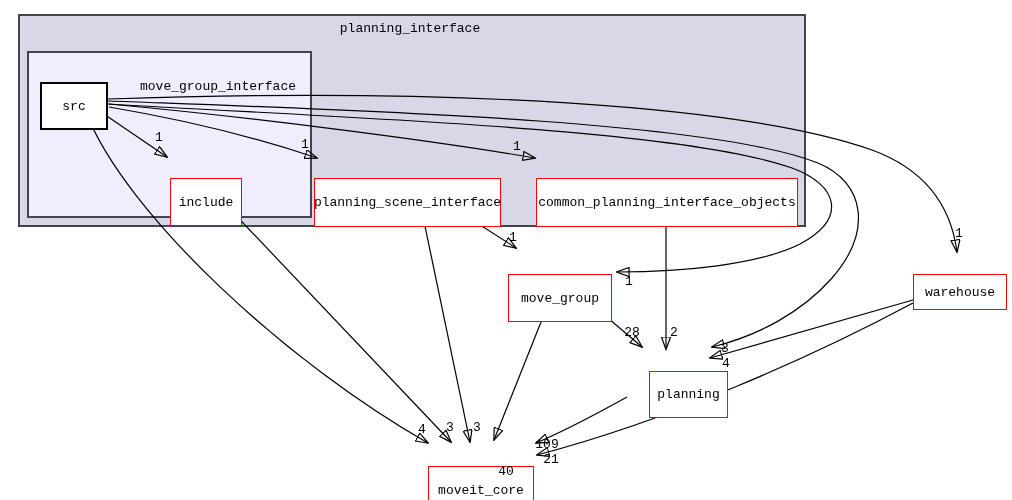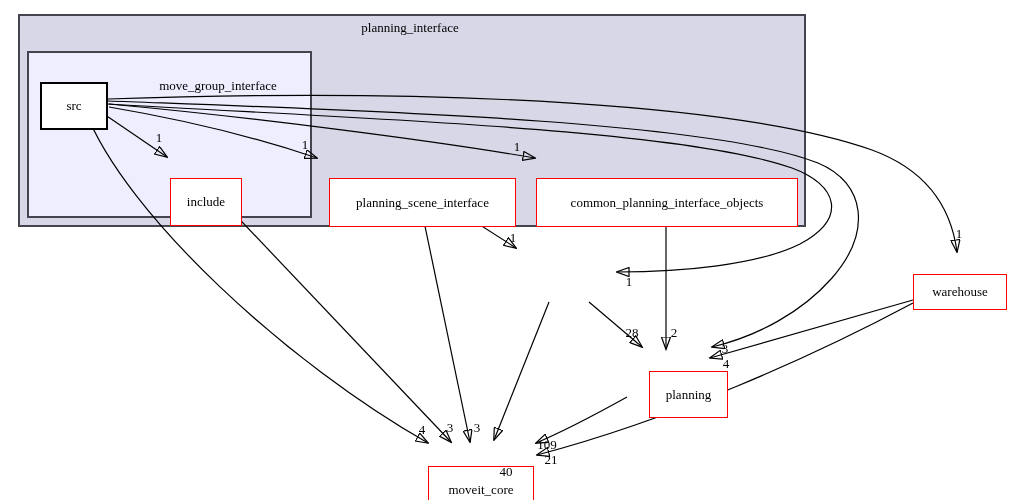--- a/index.html
+++ b/index.html
@@ -1,20 +1,20 @@
 <!DOCTYPE html>
 <html><head>
 <meta charset="utf-8">
 <style>
   html,body{margin:0;padding:0;background:#ffffff;}
   #canvas{
     position:relative;
     width:1012px;height:500px;
     background:#ffffff;
-    font-family:Liberation Serif, serif;
+    font-family:Liberation Mono, monospace;
     font-size:13px;color:#000;
     overflow:hidden;
   }
   .cluster{position:absolute;box-sizing:border-box;border:2px solid #44444e;}
   .cluster-outer{background:#d7d7e7;}
   .cluster-inner{background:#eeeeff;}
   .cluster-label{
     position:absolute;transform:translate(-50%,-50%);
     white-space:nowrap;color:#000;
   }
@@ -68,25 +68,28 @@
     <path d="M913,300 L710,358" marker-end="url(#arrow)"></path>
     <path d="M913,303 C810,358 670,420 537,455" marker-end="url(#arrow)"></path>
   </svg>
 
   <div class="node node-plain" style="left:40px;top:62px;width:68px;height:48px;">
     <span>src</span>
   </div>
   <div class="node" style="left:170px;top:158px;width:72px;height:48px;">
     <span>include</span>
   </div>
-  <div class="node" style="left:329px;top:158px;width:187px;height:49px;">
+  <div class="node" style="left:314px;top:158px;width:187px;height:49px;">
     <span>planning_scene_interface</span>
   </div>
   <div class="node" style="left:536px;top:158px;width:262px;height:49px;">
     <span>common_planning_interface_objects</span>
+  </div>
+  <div class="node" style="left:508px;top:254px;width:104px;height:48px;">
+    <span>move_group</span>
   </div>
   <div class="node" style="left:913px;top:254px;width:94px;height:36px;">
     <span>warehouse</span>
   </div>
   <div class="node" style="left:649px;top:351px;width:79px;height:47px;">
     <span>planning</span>
   </div>
   <div class="node" style="left:428px;top:446px;width:106px;height:48px;">
     <span>moveit_core</span>
   </div>

